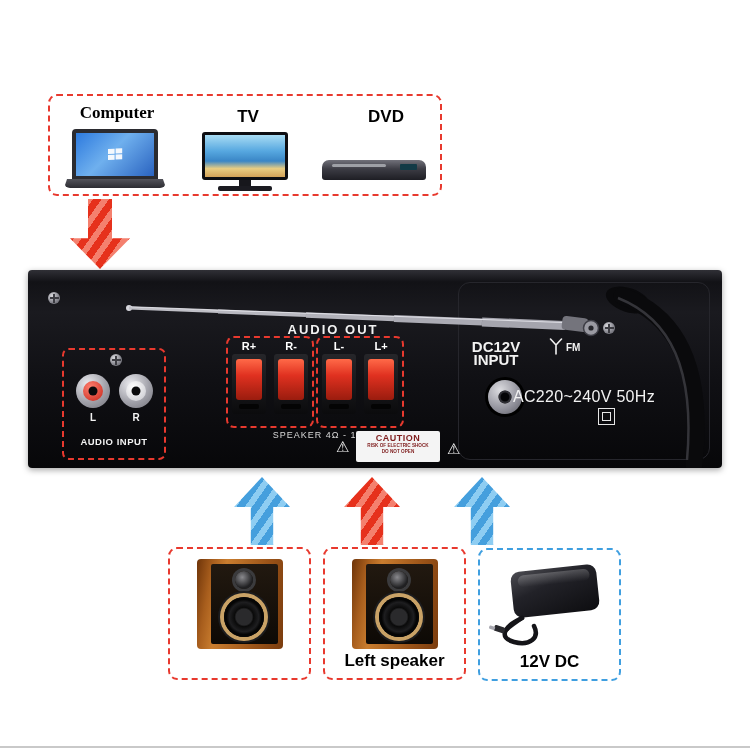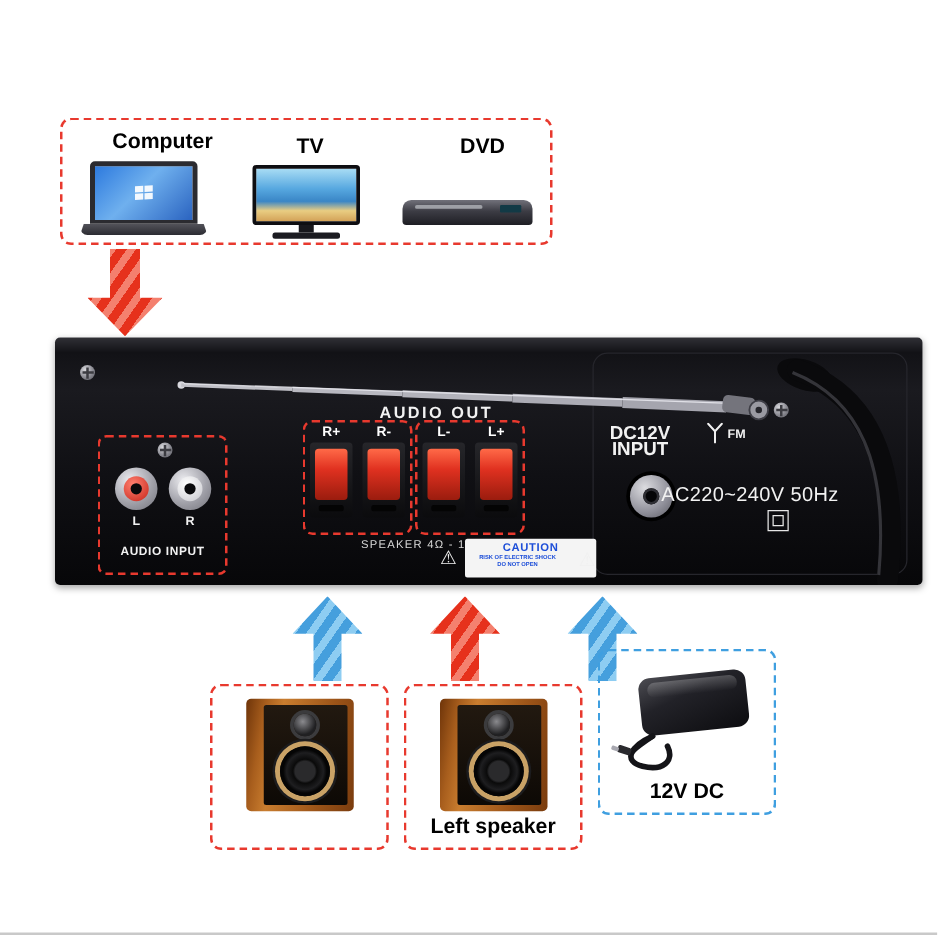--- a/index.html
+++ b/index.html
@@ -59,21 +59,21 @@
   .pair-labels span{width:18px;text-align:center;}
   .pair-terms{display:flex;gap:8px;margin-top:2px;}
   .term{width:34px;height:60px;background:linear-gradient(180deg,#26262a,#0b0b0d);border-radius:3px;position:relative;}
   .term:before{content:"";position:absolute;left:4px;right:4px;top:5px;bottom:14px;border-radius:3px;
                background:linear-gradient(180deg,#ff6a48 0%,#e03120 40%,#9a1c0e 100%);}
   .term:after{content:"";position:absolute;left:7px;right:7px;bottom:5px;height:5px;background:#040404;border-radius:2px;}
 
   .made-in{position:absolute;width:128px;height:20px;background:#f2f2f2;color:#0a0a0a;font-size:12px;font-weight:700;
            text-align:center;line-height:20px;letter-spacing:0.5px;}
   .warn{position:absolute;color:#f0f0f0;font-size:15px;line-height:1;}
-  .caution{position:absolute;width:105px;height:31px;background:#f4f4f4;color:#1d4ed8;text-align:center;border-radius:2px;overflow:hidden;}
+  .caution{position:absolute;width:84px;height:31px;background:#f4f4f4;color:#7f1d1d;text-align:center;border-radius:2px;overflow:hidden;}
   .cap-title{font-size:9px;font-weight:800;margin-top:2px;letter-spacing:0.5px;}
   .cap-sub{position:relative;width:140px;left:-28px;transform:scale(0.58);transform-origin:50% 0;
            font-size:8px;font-weight:700;line-height:1.2;}
 
   .screw{position:absolute;width:12px;height:12px;border-radius:50%;
          background:radial-gradient(circle at 35% 32%,#d8d8dc,#8a8a92 55%,#55555c);}
   .screw:before{content:"";position:absolute;left:50%;top:1.5px;bottom:1.5px;width:1.6px;margin-left:-0.8px;background:#3c3c42;}
   .screw:after{content:"";position:absolute;top:50%;left:1.5px;right:1.5px;height:1.6px;margin-top:-0.8px;background:#3c3c42;}
 
   .rca{position:absolute;width:34px;height:34px;border-radius:50%;
@@ -111,21 +111,21 @@
   .blabel{position:absolute;left:0;bottom:7px;width:100%;text-align:center;font-size:17px;font-weight:700;color:#000;}
   .bottom-line{position:absolute;left:0;top:746px;width:100%;height:2px;background:#c9c9c9;}
 </style>
 </head>
 <body>
 
 <div class="canvas">
 
 
   <div class="gbox" style="left:48px;top:94px;width:394px;height:102px;">
-    <div class="srclabel" style="left:25px;top:7px;width:110px;">Computer</div>
+    <div class="srclabel" style="left:12px;top:7px;width:110px;font-family:Liberation Serif, serif;">Computer</div>
     <div class="laptop" style="left:22px;top:33px;">
       <div class="lap-screen">
         <svg width="15" height="13" viewBox="0 0 15 13">
           <g fill="#ffffff" opacity="0.92" transform="skewY(-3)">
             <rect x="0" y="1" width="6.6" height="5"></rect>
               <rect x="7.6" y="1" width="6.6" height="5"></rect>
             <rect x="0" y="7" width="6.6" height="5"></rect>
               <rect x="7.6" y="7" width="6.6" height="5"></rect>
           </g>
         </svg>
@@ -141,21 +141,21 @@
     </div>
 
     <div class="srclabel" style="left:296px;top:11px;width:80px;">DVD</div>
     <div class="dvd" style="left:272px;top:64px;">
       <div class="dvd-body"></div>
     </div>
   </div>
 
   <div class="arrow down red" style="left:70px;top:199px;width:60px;height:70px;"></div>
 
-  <div class="amp" style="left:44px;top:270px;width:694px;height:198px;">
+  <div class="amp" style="left:28px;top:270px;width:694px;height:198px;">
     <div class="seam"></div>
 
     <svg class="layer" width="694" height="198" viewBox="0 0 694 198">
       <circle cx="101" cy="38" r="3" fill="#d8d8de"></circle>
       <line x1="101" y1="38" x2="190" y2="41.5" stroke="#bfbfc6" stroke-width="2.8"></line>
       <line x1="190" y1="41.5" x2="278" y2="45" stroke="#b8b8c0" stroke-width="4.2"></line>
       <line x1="278" y1="45" x2="366" y2="48.5" stroke="#b2b2ba" stroke-width="5.6"></line>
       <line x1="366" y1="48.5" x2="454" y2="52" stroke="#ababb4" stroke-width="7"></line>
       <line x1="454" y1="52" x2="537" y2="55.5" stroke="#a5a5ae" stroke-width="9"></line>
       <line x1="103" y1="36.8" x2="535" y2="52.5" stroke="#eeeef4" stroke-width="1.1" opacity="0.8"></line>
@@ -265,21 +265,21 @@
     <div class="speaker" style="left:50%;top:10px;transform:translateX(-50%);">
       <div class="cab"></div>
       <div class="sfront">
           <span class="tweeter"></span>
           <span class="woofer"></span>
         </div>
     </div>
     <div class="blabel">Left speaker</div>
   </div>
 
-  <div class="gbox blue" style="left:478px;top:519px;width:143px;height:133px;">
+  <div class="gbox blue" style="left:478px;top:548px;width:143px;height:133px;">
     <div class="adapter" style="left:50%;top:6px;transform:translateX(-50%);">
       <div class="brick"></div>
       <svg class="cable" width="124" height="96" viewBox="0 0 124 96">
         <path d="M34 62 C 16 70, 10 82, 26 86 C 42 90, 52 82, 46 70" stroke="#141418" stroke-width="4.5" fill="none" stroke-linecap="round"></path>
         <path d="M18 74 C 22 70, 28 66, 34 62" stroke="#141418" stroke-width="4.5" fill="none" stroke-linecap="round"></path>
         <rect x="6" y="70" width="11" height="6" rx="1.5" fill="#2a2a2e" transform="rotate(18 11 73)"></rect>
         <rect x="1" y="70" width="6" height="3.4" rx="1" fill="#a8a8b0" transform="rotate(18 4 72)"></rect>
       </svg>
     </div>
     <div class="blabel">12V DC</div>

